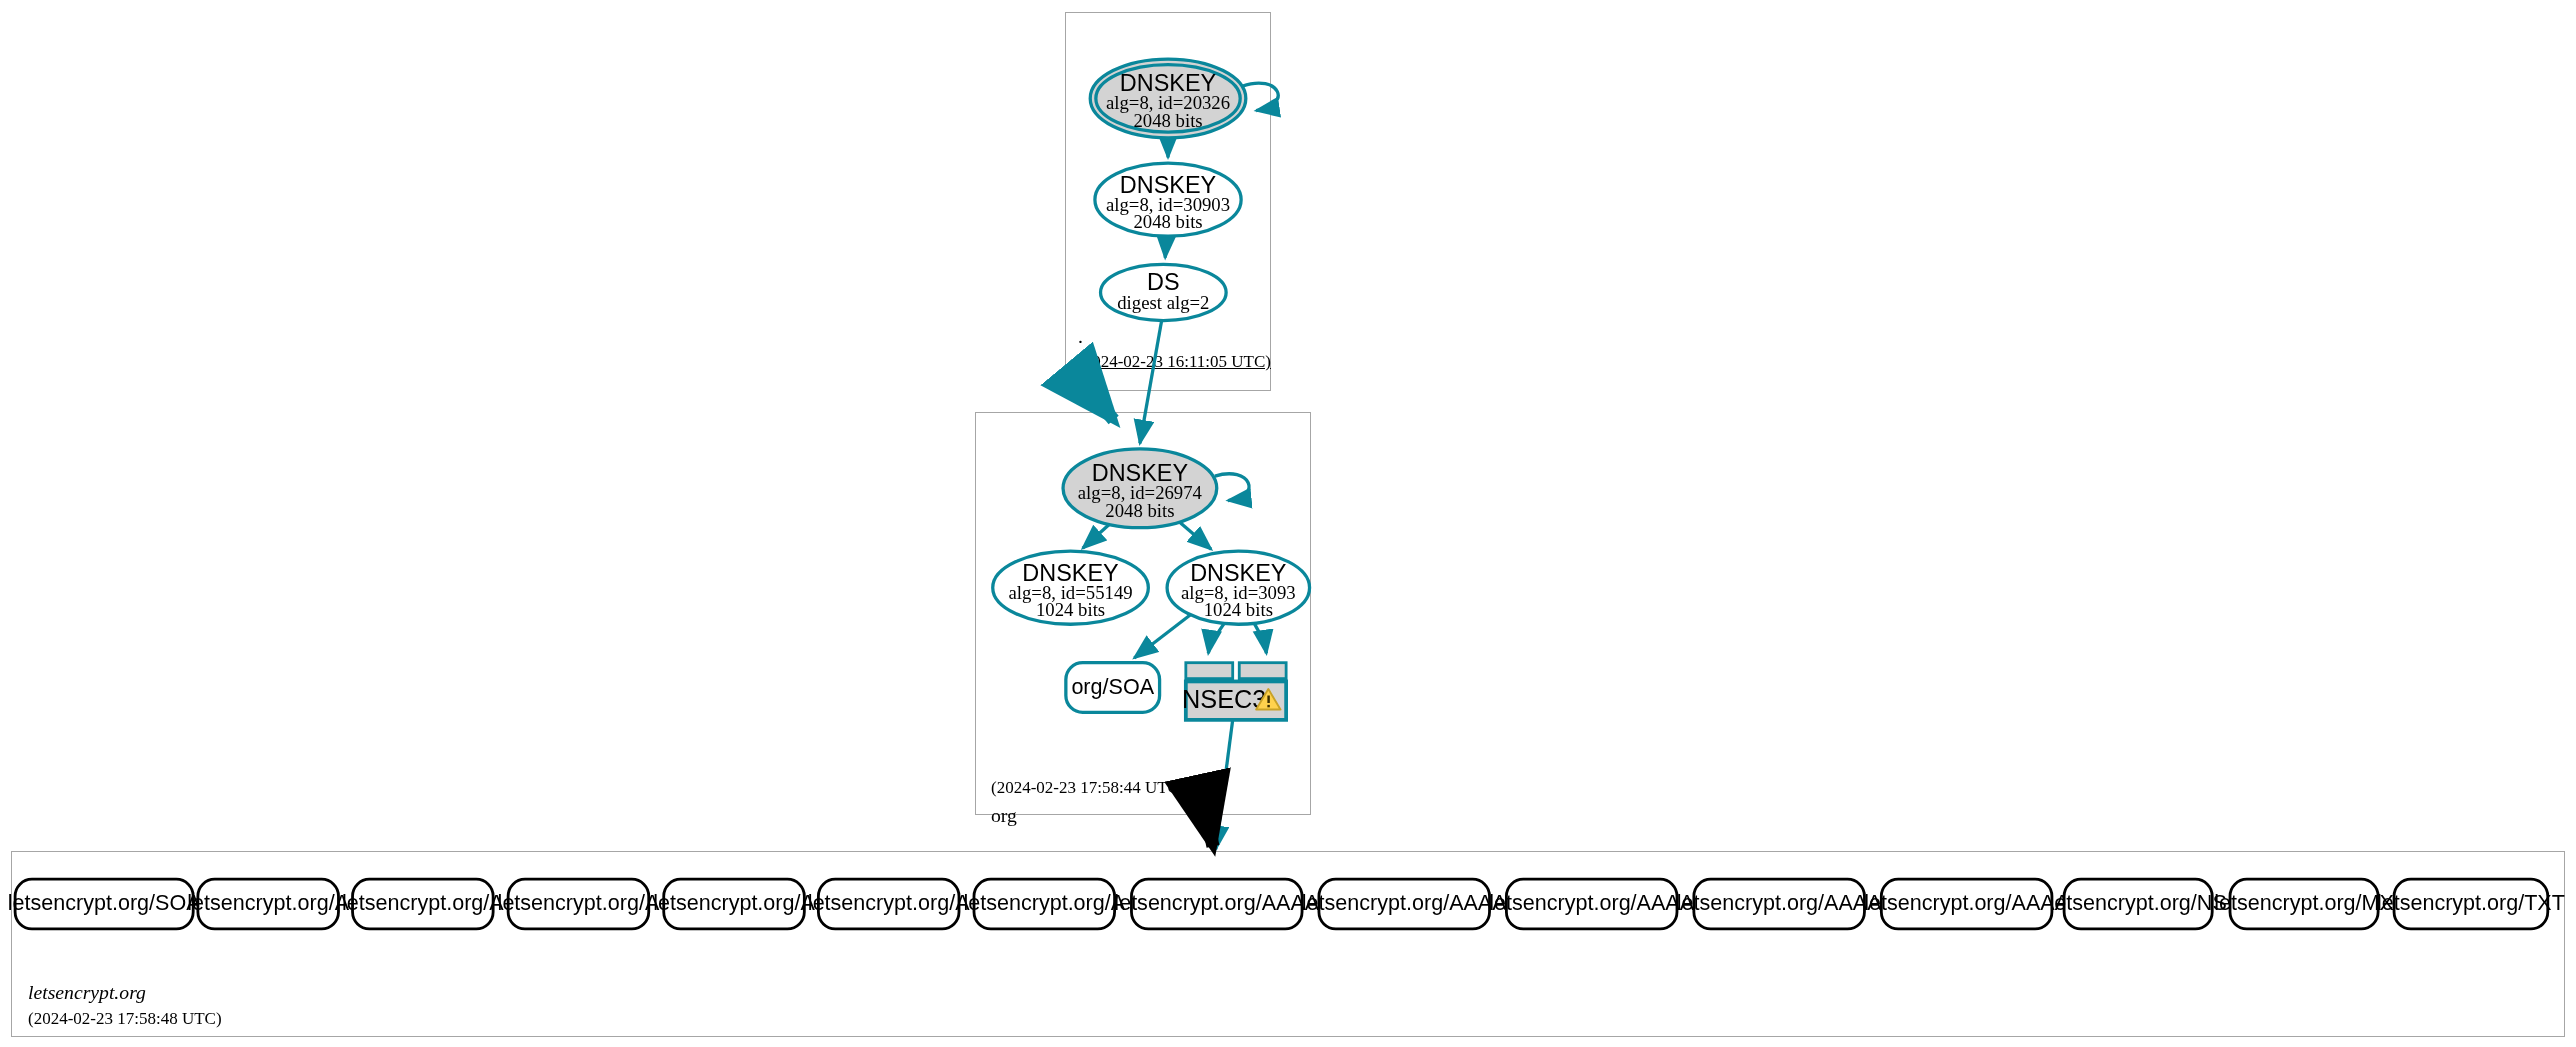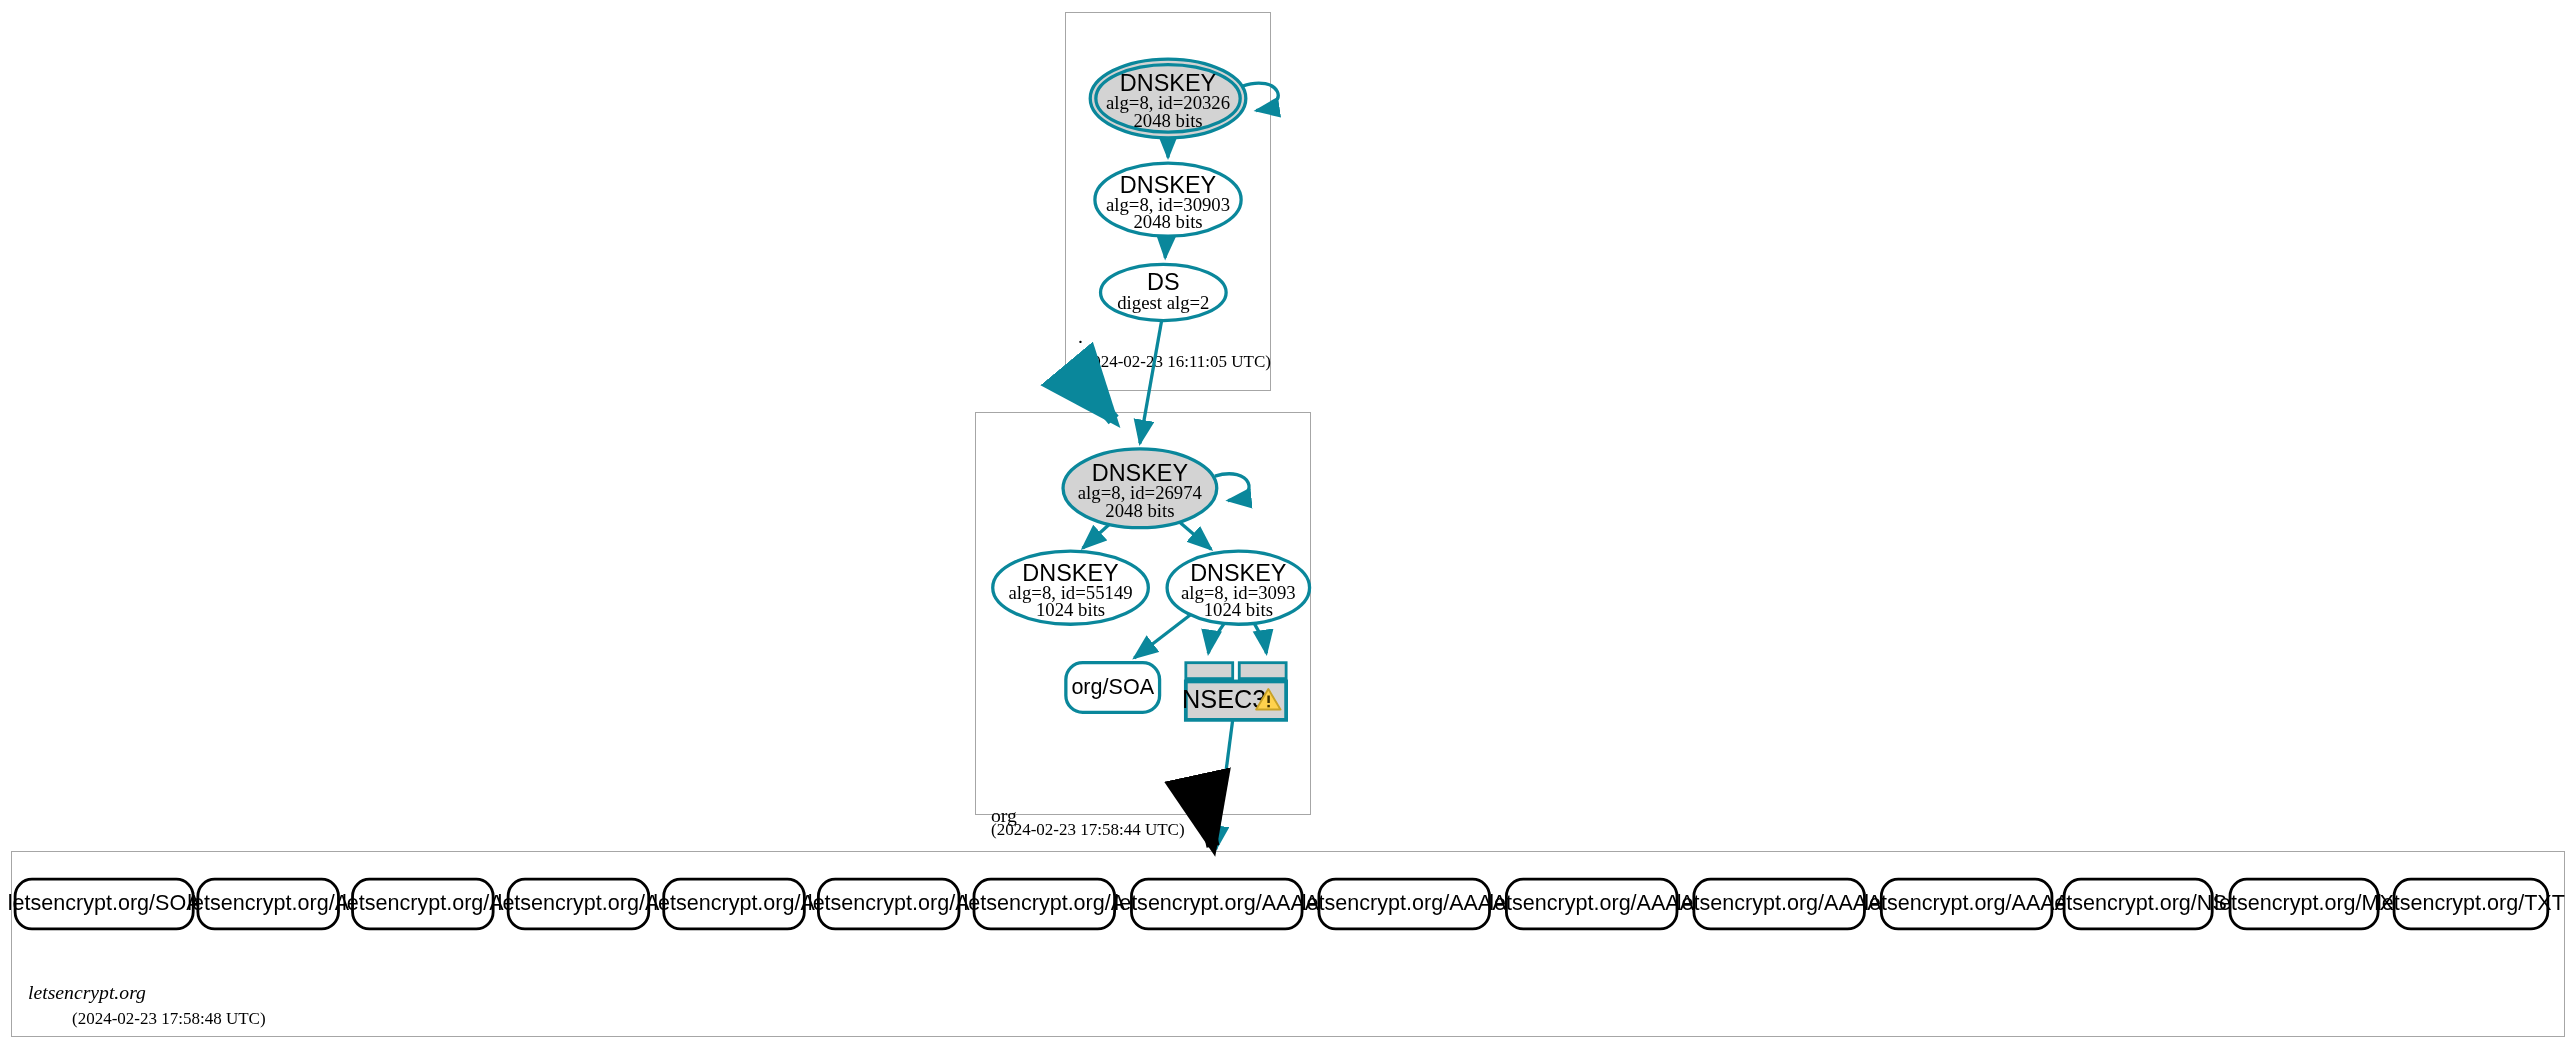--- a/index.html
+++ b/index.html
@@ -73,27 +73,27 @@
 </head>
 <body>
 
 <div id="canvas">
 
   <div class="zone-box" style="left:1065px; top:12.2px; width:206px; height:379px;"></div>
   <div class="zone-box" style="left:975px; top:412px; width:336px; height:403px;"></div>
   <div class="zone-box" style="left:11.2px; top:851px; width:2554px; height:186px;"></div>
 
   <div class="zone-label zone-name" style="left:1078px; top:325px;">.</div>
-  <div class="zone-label zone-time" style="left:1078px; top:352px;">(2024-02-23 16:11:05 UTC)</div>
+  <div class="zone-label zone-time" style="left:1078px; top:352px;text-decoration:underline;">(2024-02-23 16:11:05 UTC)</div>
 
   <div class="zone-label zone-name" style="left:991px; top:804px;">org</div>
-  <div class="zone-label zone-time" style="left:991px; top:820px;">(2024-02-23 17:58:44 UTC)</div>
+  <div class="zone-label zone-time" style="left:991px; top:778px;">(2024-02-23 17:58:44 UTC)</div>
 
   <div class="zone-label zone-name" style="left:28px; top:981px;font-style:italic;">letsencrypt.org</div>
-  <div class="zone-label zone-time" style="left:28px; top:1009px;margin-left:44px;">(2024-02-23 17:58:48 UTC)</div>
+  <div class="zone-label zone-time" style="left:28px; top:1009px;">(2024-02-23 17:58:48 UTC)</div>
 
   <svg class="layer" viewBox="0 0 2748 1117">
     <defs>
       <marker id="arrow-secure" markerWidth="9" markerHeight="9" refX="7.2" refY="3.2" orient="auto" markerUnits="strokeWidth">
         <path d="M0,0 L8,3.2 L0,6.4 z" fill="#0a879b"></path>
       </marker>
       <marker id="arrow-insecure" markerWidth="9" markerHeight="9" refX="7.2" refY="3.2" orient="auto" markerUnits="strokeWidth">
         <path d="M0,0 L8,3.2 L0,6.4 z" fill="#000000"></path>
       </marker>
       <marker id="arrow-deleg-secure" markerWidth="7" markerHeight="7" refX="5.6" refY="2.6" orient="auto" markerUnits="strokeWidth">

